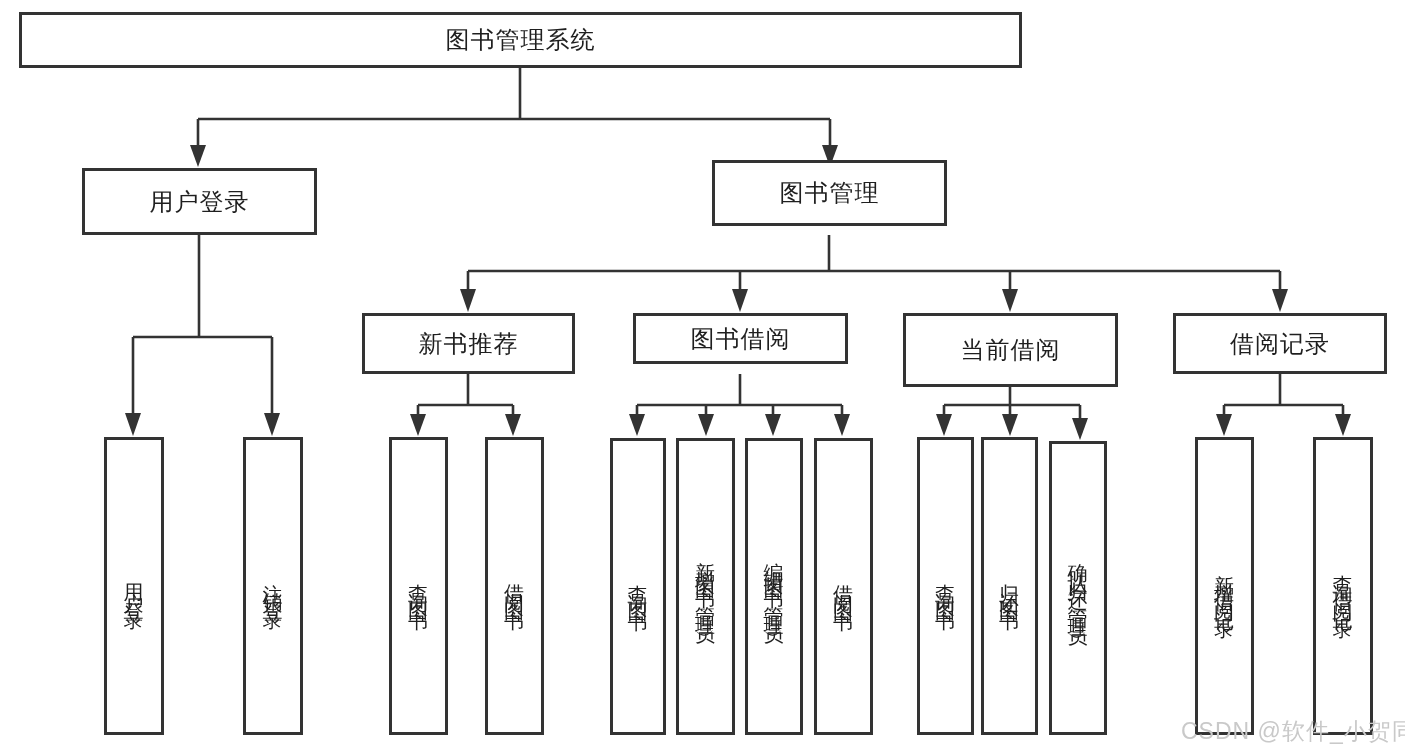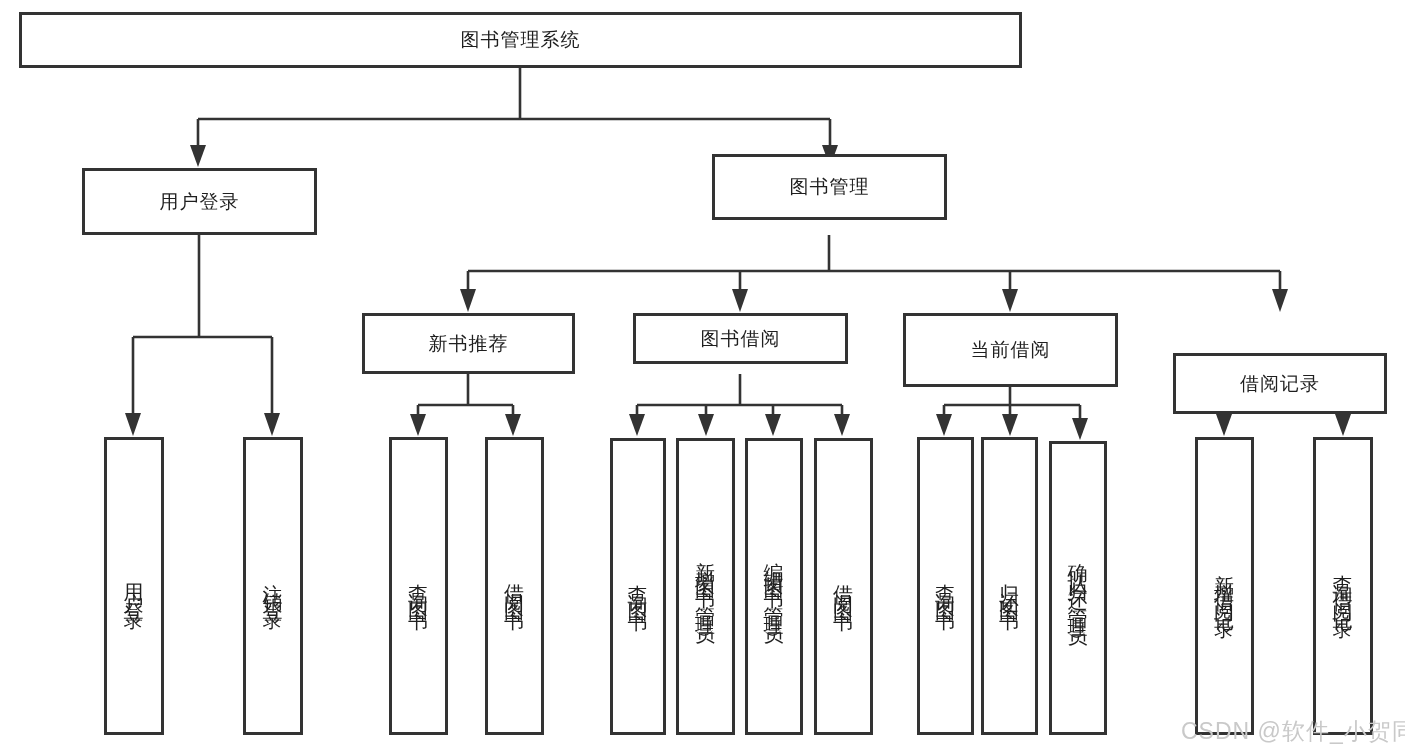--- a/index.html
+++ b/index.html
@@ -20,21 +20,21 @@
     position: absolute;
     box-sizing: border-box;
     background: #ffffff;
     border: 3px solid #333333;
     color: #1f1f1f;
     display: flex;
     align-items: center;
     justify-content: center;
     text-align: center;
   }
-  .hbox { font-size: 19px; letter-spacing: 1px; }
+  .hbox { font-size: 24px; letter-spacing: 1px; }
   .leaf {
     writing-mode: vertical-rl;
     font-size: 20px;
     letter-spacing: 9px;
     line-height: 1;
   }
   .watermark {
     position: absolute;
     left: 1181px;
     top: 716px;
@@ -118,26 +118,26 @@
       <polygon points="1072,418 1088,418 1080,440"></polygon>
 
       <polygon points="1216,414 1232,414 1224,436"></polygon>
       <polygon points="1335,414 1351,414 1343,436"></polygon>
     </g>
   </svg>
 
   <div class="box hbox" style="left:19px; top:12px; width:1003px; height:56px;">图书管理系统</div>
 
   <div class="box hbox" style="left:82px; top:168px; width:235px; height:67px;">用户登录</div>
-  <div class="box hbox" style="left:712px; top:154px; width:235px; height:66px;">图书管理</div>
+  <div class="box hbox" style="left:712px; top:160px; width:235px; height:66px;">图书管理</div>
 
   <div class="box hbox" style="left:362px; top:313px; width:213px; height:61px;">新书推荐</div>
   <div class="box hbox" style="left:633px; top:313px; width:215px; height:51px;">图书借阅</div>
   <div class="box hbox" style="left:903px; top:313px; width:215px; height:74px;">当前借阅</div>
-  <div class="box hbox" style="left:1173px; top:313px; width:214px; height:61px;margin-top:40px;">借阅记录</div>
+  <div class="box hbox" style="left:1173px; top:313px; width:214px; height:61px;">借阅记录</div>
 
   <div class="box leaf" style="left:104px; top:437px; width:60px; height:298px;">用户登录</div>
   <div class="box leaf" style="left:243px; top:437px; width:60px; height:298px;">注销登录</div>
 
   <div class="box leaf" style="left:389px; top:437px; width:59px; height:298px;">查询图书</div>
   <div class="box leaf" style="left:485px; top:437px; width:59px; height:298px;">借阅图书</div>
 
   <div class="box leaf" style="left:610px; top:438px; width:56px; height:297px;">查询图书</div>
   <div class="box leaf" style="left:676px; top:438px; width:59px; height:297px;">新增图书（管理员）</div>
   <div class="box leaf" style="left:745px; top:438px; width:58px; height:297px;">编辑图书（管理员）</div>

